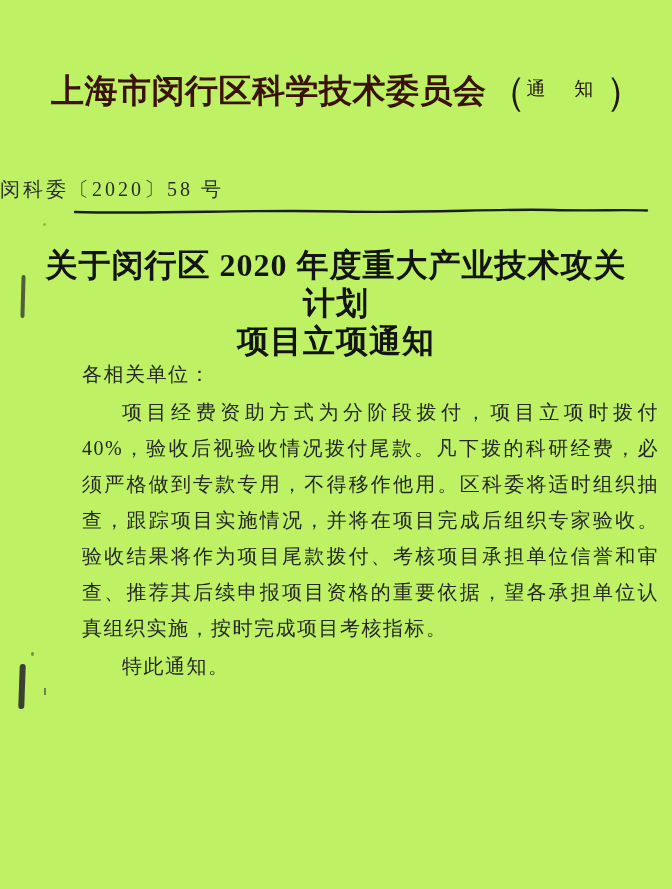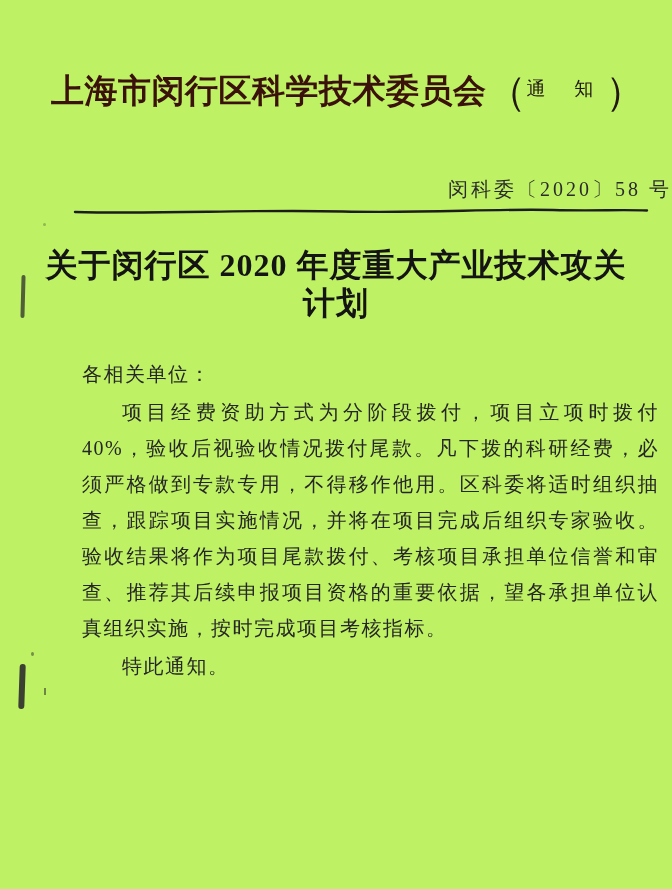--- a/index.html
+++ b/index.html
@@ -39,21 +39,21 @@
     color: #211713;
     letter-spacing: 12px;
     vertical-align: 7px;
   }
   
   .doc-number {
     position: absolute;
     top: 176px;
     left: 0;
     width: 672px;
-    text-align: right;
+    text-align: left;
     font-size: 20px;
     letter-spacing: 3px;
     color: #2b2b2b;
   }
   
   .rule {
     position: absolute;
     top: 205px;
     left: 73px;
     width: 576px;
@@ -110,20 +110,21 @@
   </div>
 
   <div class="doc-number">闵科委〔2020〕58 号</div>
 
   <svg class="rule" viewBox="0 0 576 12" preserveAspectRatio="none">
     <path d="M2,7 C 90,9.5 180,4 270,6.5 C 350,8.5 420,3.5 480,5 C 520,6 550,4.5 574,5.5" fill="none" stroke="#1c1c1c" stroke-width="2.4" stroke-linecap="round"></path>
   </svg>
 
   <div class="doc-title">
     <div>关于闵行区 2020 年度重大产业技术攻关计划</div>
+    <div>项目立项通知</div>
   </div>
 
   <div class="body-text">
     <p>各相关单位：</p>
     <p class="indent">项目经费资助方式为分阶段拨付，项目立项时拨付 40%，验收后视验收情况拨付尾款。凡下拨的科研经费，必须严格做到专款专用，不得移作他用。区科委将适时组织抽查，跟踪项目实施情况，并将在项目完成后组织专家验收。验收结果将作为项目尾款拨付、考核项目承担单位信誉和审查、推荐其后续申报项目资格的重要依据，望各承担单位认真组织实施，按时完成项目考核指标。</p>
     <p class="indent">特此通知。</p>
   </div>
 
 </div>
 

